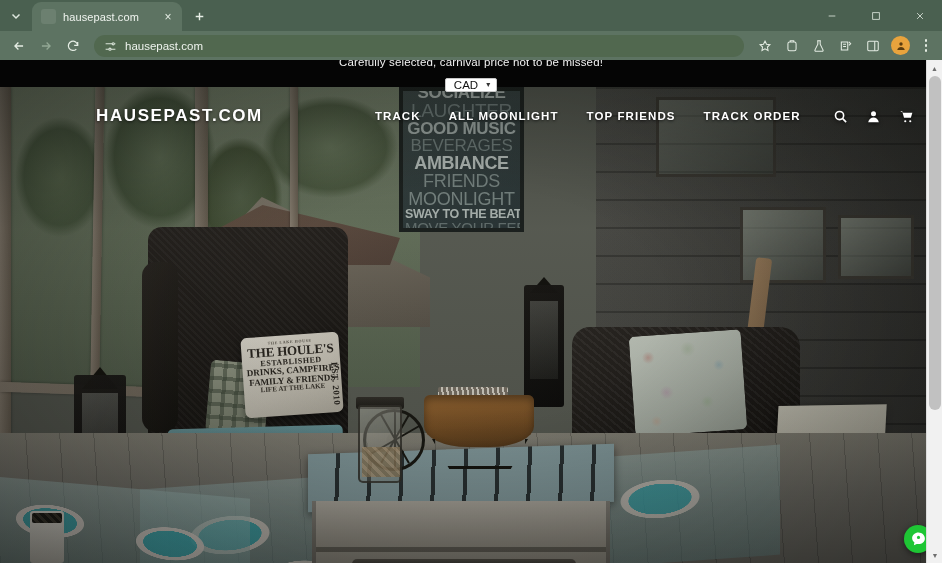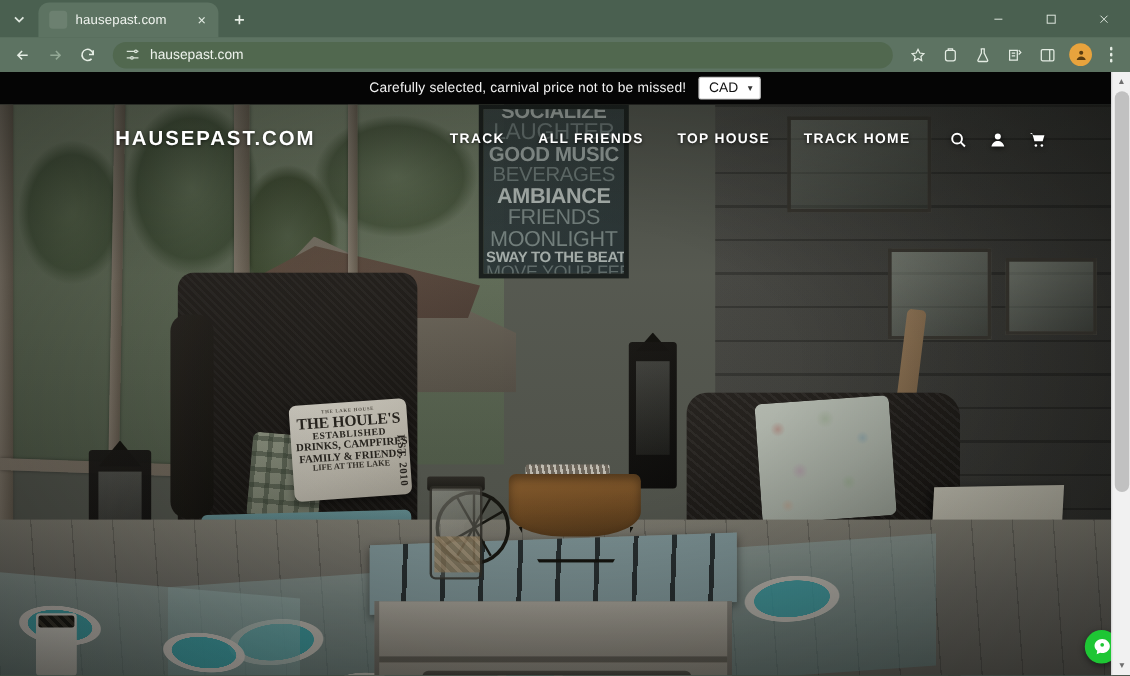--- a/index.html
+++ b/index.html
@@ -122,21 +122,21 @@
   .viewport {
     position: absolute; top: 60px; left: 0;
     width: 942px; height: 503px;
     background: #000; overflow: hidden;
   }
 
   
   .announce {
     height: 27px; background: #050505;
     display: flex; align-items: center; justify-content: center;
-    gap: 10px; position: relative; z-index: 5;
+    gap: 10px; position: relative; z-index: 5; flex-direction: column;
   }
   .announce .msg {
     font-size: 11.5px; color: #f2f2f2; letter-spacing: .15px;
   }
   .currency-select {
     background: #fff; color: #111;
     font-size: 11.5px;
     height: 19px; padding: 0 6px 0 8px;
     border: 1px solid #c8c8c8; border-radius: 2px;
     display: flex; align-items: center; gap: 8px;
@@ -777,23 +777,23 @@
         <div class="jar-lid"></div>
         <div class="jar"></div>
 
         <div class="grade"></div>
       </div>
 
       <div class="siteheader">
         <div class="logo">HAUSEPAST.COM</div>
         <nav class="mainnav">
           <a href="#">TRACK</a>
-          <a href="#">ALL FRIENDS</a>
-          <a href="#">TOP HOUSE</a>
-          <a href="#">TRACK HOME</a>
+          <a href="#">ALL MOONLIGHT</a>
+          <a href="#">TOP FRIENDS</a>
+          <a href="#">TRACK ORDER</a>
         </nav>
         <div class="headericons">
           <span class="hi">
             <svg viewBox="0 0 24 24" fill="none" stroke="currentColor" stroke-width="2.6">
                 <circle cx="10.5" cy="10.5" r="6.5"></circle>
                 <path d="M15.5 15.5L21 21"></path>
               </svg>
           </span>
           <span class="hi">
             <svg viewBox="0 0 24 24" fill="currentColor">

